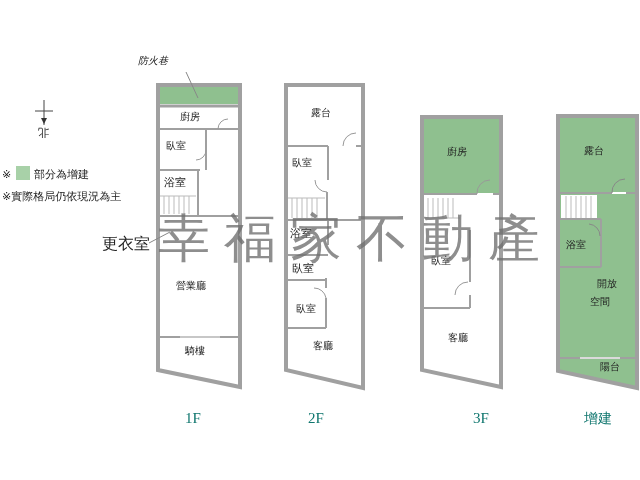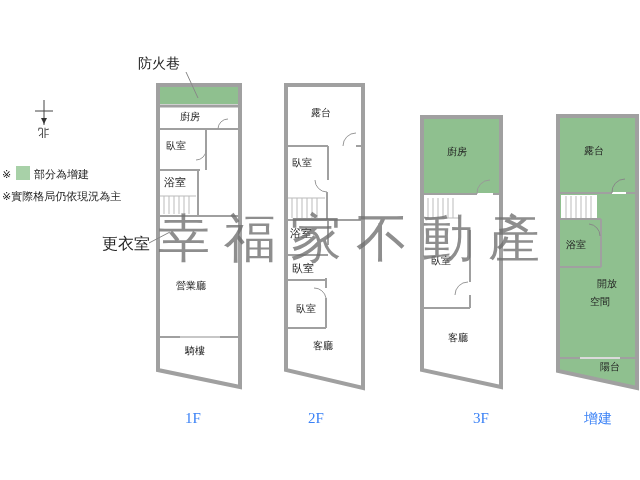--- a/index.html
+++ b/index.html
@@ -1,19 +1,19 @@
 <!DOCTYPE html>
 <html><head>
 <meta charset="utf-8">
 <style>
   html,body{margin:0;padding:0;background:#fff;}
   body{width:640px;height:480px;position:relative;overflow:hidden;font-family:"DejaVu Sans",sans-serif;color:#222;}
   .lbl{position:absolute;font-size:10px;color:#222;white-space:nowrap;line-height:1;}
   .sm{font-size:11px;}
-  .floor-label{position:absolute;font-family:"Liberation Serif",serif;font-size:15px;color:#3b82f6;text-align:right;}
+  .floor-label{position:absolute;font-family:"Liberation Serif",serif;font-size:15px;color:#0f766e;text-align:right;}
   svg{position:absolute;left:0;top:0;}
   .watermark{position:absolute;left:158px;top:212px;font-size:52px;font-weight:normal;color:rgba(110,110,110,0.78);letter-spacing:14px;white-space:nowrap;line-height:1;}
   .legend-swatch{position:absolute;width:14px;height:14px;background:#a8d1a8;}
 </style>
 </head>
 <body>
 
 <svg width="640" height="480">
 
   <g>
@@ -122,21 +122,21 @@
   <line x1="186" y1="72" x2="198" y2="98" stroke="#888" stroke-width="1"></line>
   <line x1="149" y1="243" x2="170" y2="232" stroke="#888" stroke-width="1"></line>
 </svg>
 
 <div class="lbl sm" style="left:38px;top:127px;transform:rotate(180deg);">北</div>
 <div class="lbl sm" style="left:2px;top:169px;">※</div>
 <div class="legend-swatch" style="left:16px;top:166px;"></div>
 <div class="lbl sm" style="left:34px;top:169px;">部分為增建</div>
 <div class="lbl sm" style="left:2px;top:191px;">※實際格局仍依現況為主</div>
 
-<div class="lbl" style="left:138px;top:56px;font-size:14px;">防火巷</div>
+<div class="lbl" style="left:138px;top:56px;font-size:10px;font-style:italic;">防火巷</div>
 <div class="lbl" style="left:102px;top:236px;font-size:16px;">更衣室</div>
 
 <div class="lbl" style="left:180px;top:112px;">廚房</div>
 <div class="lbl" style="left:166px;top:141px;">臥室</div>
 <div class="lbl sm" style="left:164px;top:177px;">浴室</div>
 <div class="lbl" style="left:176px;top:281px;">營業廳</div>
 <div class="lbl" style="left:185px;top:346px;">騎樓</div>
 
 <div class="lbl" style="left:311px;top:108px;">露台</div>
 <div class="lbl" style="left:292px;top:158px;">臥室</div>

